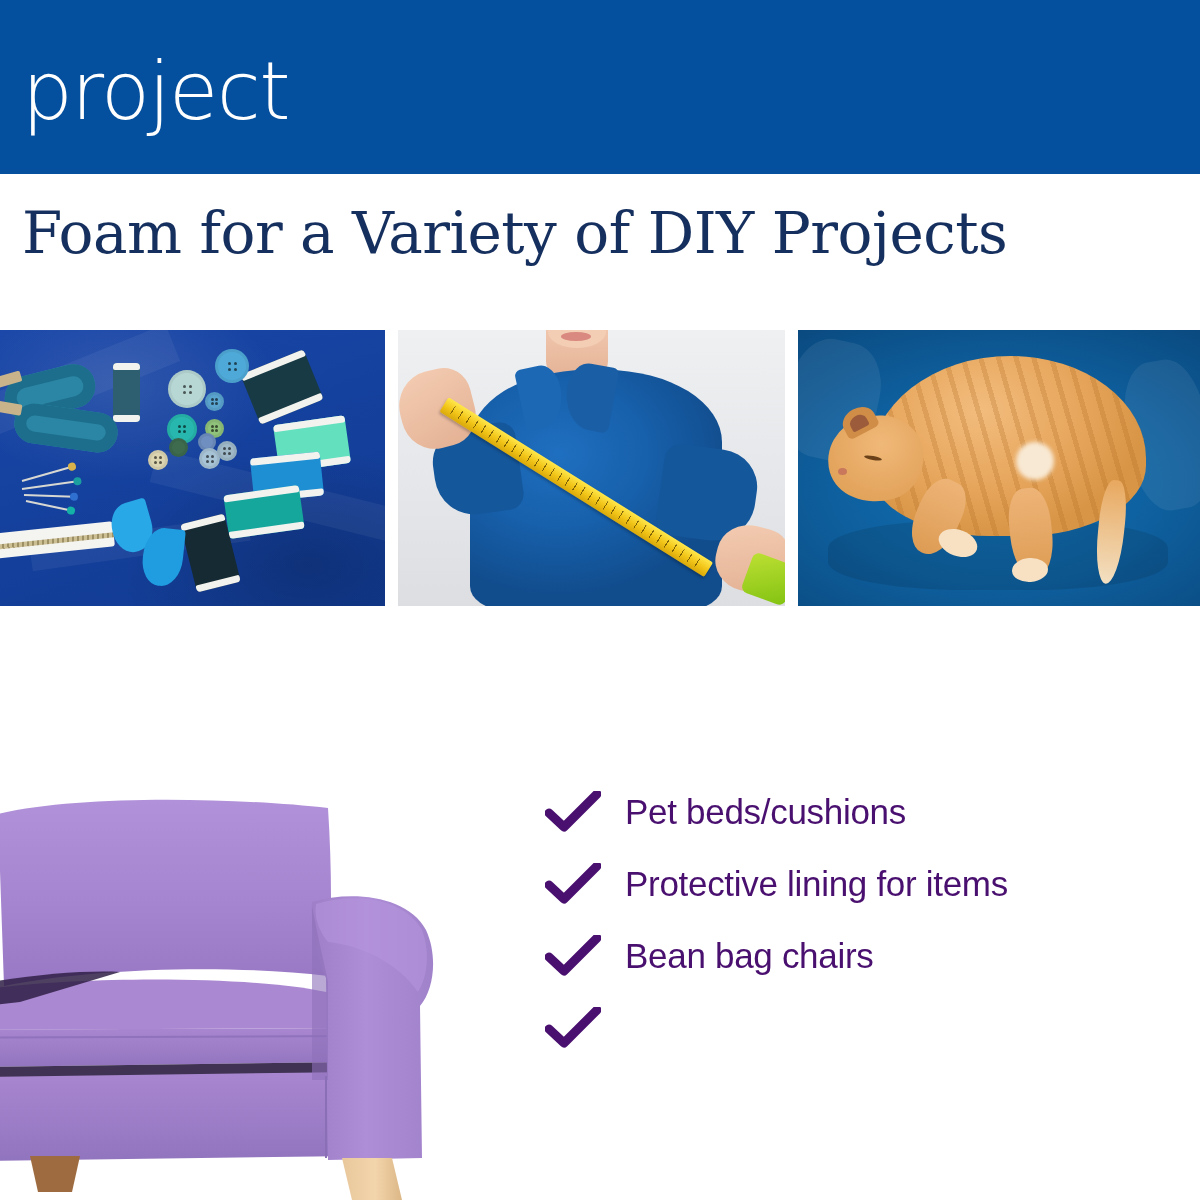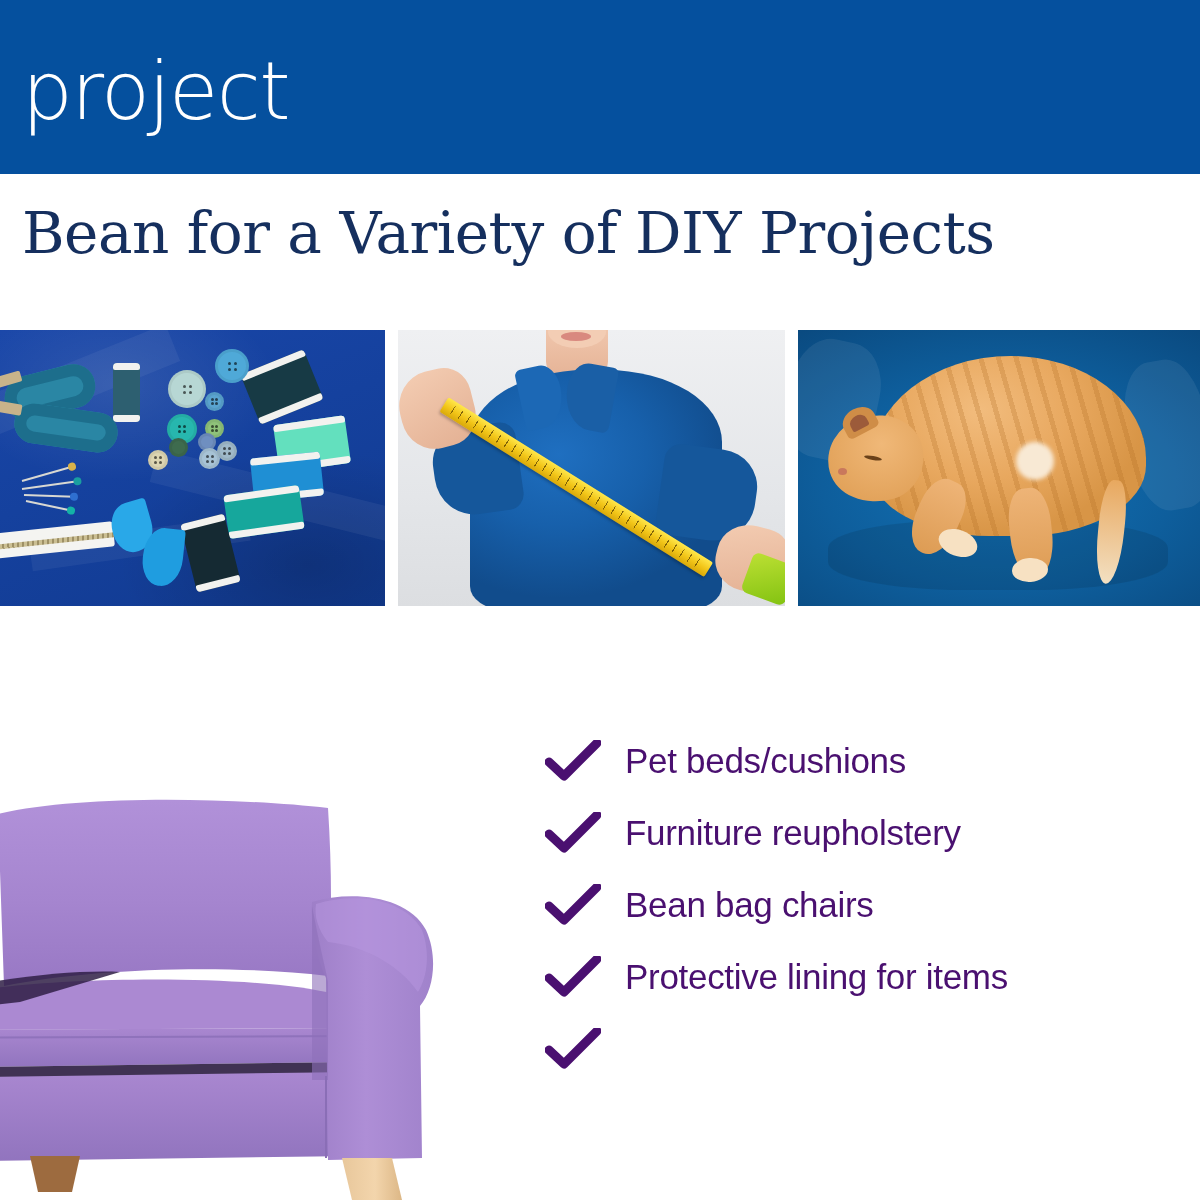--- a/index.html
+++ b/index.html
@@ -342,21 +342,21 @@
     left: -40px;
     bottom: 0;
     width: 500px;
     height: 420px;
   }
 
   
   .benefits {
     position: absolute;
     left: 545px;
-    top: 725px;
+    top: 776px;
     width: 640px;
   }
   .benefit-row {
     display: flex;
     align-items: center;
     height: 72px;
   }
   .check-icon {
     flex: 0 0 auto;
     width: 56px;
@@ -373,21 +373,21 @@
     letter-spacing: -0.3px;
   }
 </style>
 </head>
 <body>
 
 <div class="banner">
   <div class="logo">project</div>
 </div>
 
-<div class="headline">Bean for a Variety of DIY Projects</div>
+<div class="headline">Foam for a Variety of DIY Projects</div>
 
 <div class="photo-strip">
 
   <div class="photo ph-sewing">
     <div class="cloth-fold" style="left:-20px;top:30px;width:200px;height:40px;transform:rotate(-22deg);"></div>
     <div class="cloth-fold" style="left:150px;top:150px;width:260px;height:34px;transform:rotate(14deg);"></div>
     <div class="cloth-fold" style="left:30px;top:200px;width:220px;height:26px;transform:rotate(-8deg);"></div>
 
     <div>
       <div class="scissors-h" style="left:4px;top:40px;width:92px;height:44px;transform:rotate(-14deg);box-shadow:inset 0 0 0 12px #1d6e8c;"></div>
@@ -587,39 +587,33 @@
 
 <div class="benefits">
 
   <div class="benefit-row">
     <svg class="check-icon" viewBox="0 0 56 42">
       <path d="M4 22 L19 36 L52 3" fill="none" stroke="#4a1070" stroke-width="9" stroke-linecap="round" stroke-linejoin="round"></path>
     </svg>
     <span class="benefit-label">Pet beds/cushions</span>
   </div>
 
+
   <div class="benefit-row">
     <svg class="check-icon" viewBox="0 0 56 42">
       <path d="M4 22 L19 36 L52 3" fill="none" stroke="#4a1070" stroke-width="9" stroke-linecap="round" stroke-linejoin="round"></path>
     </svg>
-    <span class="benefit-label">Furniture reupholstery</span>
+    <span class="benefit-label">Protective lining for items</span>
   </div>
 
   <div class="benefit-row">
     <svg class="check-icon" viewBox="0 0 56 42">
       <path d="M4 22 L19 36 L52 3" fill="none" stroke="#4a1070" stroke-width="9" stroke-linecap="round" stroke-linejoin="round"></path>
     </svg>
     <span class="benefit-label">Bean bag chairs</span>
   </div>
 
   <div class="benefit-row">
     <svg class="check-icon" viewBox="0 0 56 42">
       <path d="M4 22 L19 36 L52 3" fill="none" stroke="#4a1070" stroke-width="9" stroke-linecap="round" stroke-linejoin="round"></path>
     </svg>
-    <span class="benefit-label">Protective lining for items</span>
-  </div>
-
-  <div class="benefit-row">
-    <svg class="check-icon" viewBox="0 0 56 42">
-      <path d="M4 22 L19 36 L52 3" fill="none" stroke="#4a1070" stroke-width="9" stroke-linecap="round" stroke-linejoin="round"></path>
-    </svg>
   </div>
 </div>
 
 </body></html>

